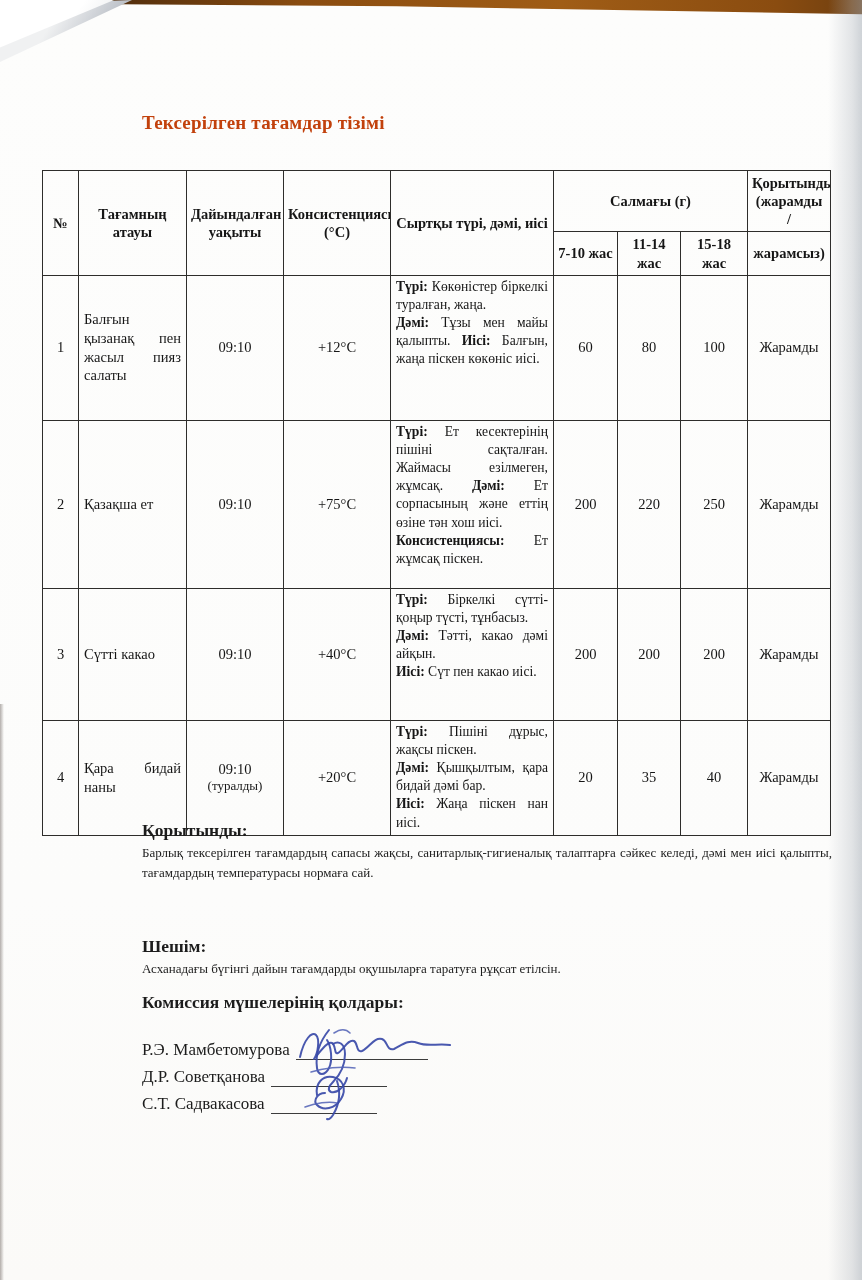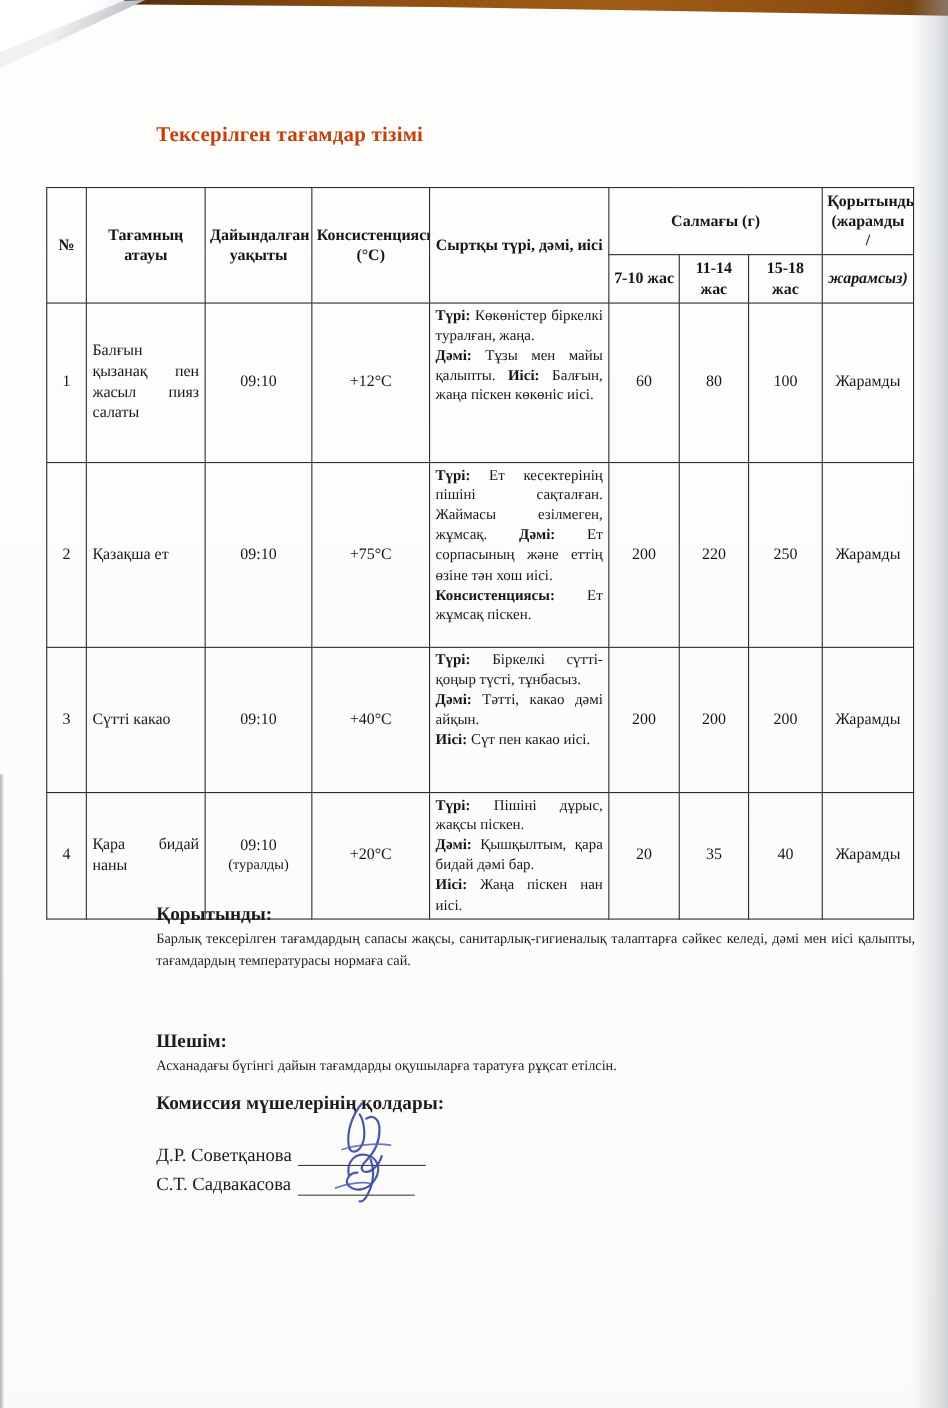--- a/index.html
+++ b/index.html
@@ -69,21 +69,21 @@
   td.c-num{text-align:center;vertical-align:middle;}
   td.c-name{vertical-align:middle;text-align:justify;text-align-last:left;padding:2px 7px;line-height:1.3;}
   td.c-time,td.c-temp{text-align:center;vertical-align:middle;}
   td.c-w{text-align:center;vertical-align:middle;}
   td.c-concl{text-align:center;vertical-align:middle;}
   td.c-desc{vertical-align:top;font-size:13.6px;line-height:1.34;padding:3px 6px;}
   td.c-desc p{margin:0;text-align:justify;text-align-last:left;}
   td.c-desc b{font-weight:bold;}
   .time-note{font-size:13px;}
   th.h-concl-top{vertical-align:top;text-align:left;padding:4px 6px;font-weight:bold;line-height:1.3;}
-  th.h-concl-bot{text-align:left;padding:0 6px 4px 6px;font-weight:bold;vertical-align:top;font-style:italic;}
+  th.h-concl-bot{text-align:left;padding:0 6px 4px 6px;font-weight:bold;vertical-align:top;}
 
   
   .section{position:absolute;left:142px;width:690px;}
   .sec-head{font-weight:bold;font-size:17.5px;margin:0 0 2px 0;}
   .sec-body{font-size:13px;line-height:1.55;margin:0;text-align:justify;}
   #summary{top:820px;}
   #decision{top:936px;}
   #signatures{top:992px;}
 
   .sig-row{position:relative;height:27px;font-size:17px;white-space:nowrap;}
@@ -210,20 +210,26 @@
 <div class="section" id="decision">
   <p class="sec-head">Шешім:</p>
   <p class="sec-body">Асханадағы бүгінгі дайын тағамдарды оқушыларға таратуға рұқсат етілсін.</p>
 </div>
 
 <div class="section" id="signatures">
   <p class="sec-head">Комиссия мүшелерінің қолдары:</p>
   <div class="sig-rows">
 
 
+    <div class="sig-row">
+      <span class="sig-name">Р.Э. Мамбетомурова</span><span class="sig-line" style="width:132px"><svg width="160" height="46" viewBox="0 0 160 46">
+            <path class="scribble" d="M4 36 C8 18 16 10 20 14 C24 18 22 32 18 38 C26 28 32 20 36 22 C40 24 38 34 42 32 C48 28 52 18 58 20 C62 22 60 32 66 30 C74 26 78 16 86 18 C92 20 90 30 98 28 C106 24 112 18 122 22 C132 26 142 22 154 24"></path>
+            <path class="scribble-light" d="M38 12 C44 8 50 8 54 12"></path>
+          </svg></span>
+    </div>
 
     <div class="sig-row">
       <span class="sig-name">Д.Р. Советқанова</span><span class="sig-line" style="width:116px"><svg width="116" height="70" viewBox="0 0 116 70">
             <path class="scribble" d="M58 6 C50 16 44 30 46 44 C47 52 54 52 58 44 C62 36 60 22 56 16"></path>
             <path class="scribble" d="M62 20 C68 16 74 20 74 30 C74 42 68 52 62 58 C58 62 56 66 60 68 C66 70 74 62 76 54"></path>
             <path class="scribble-light" d="M40 48 C52 44 70 42 84 44"></path>
           </svg></span>
     </div>
 
     <div class="sig-row">

